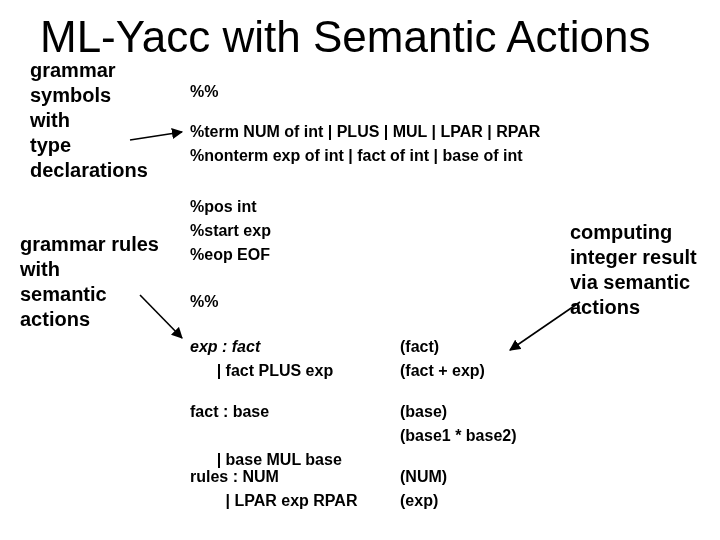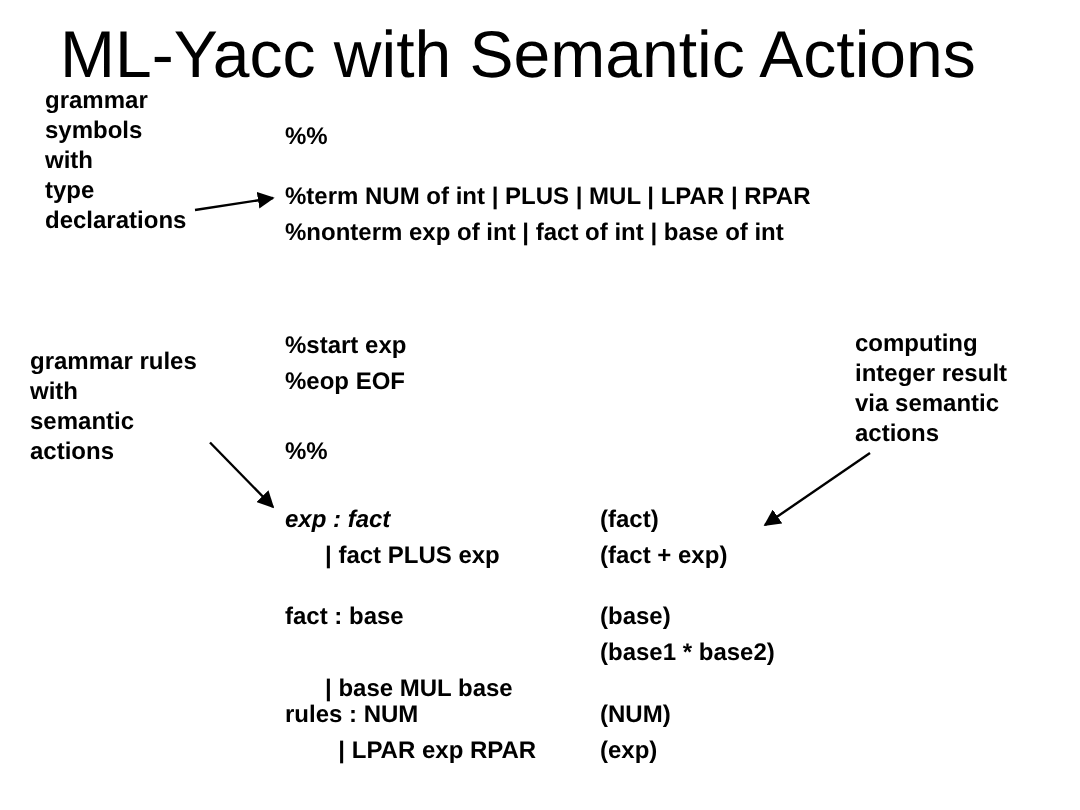--- a/index.html
+++ b/index.html
@@ -20,21 +20,21 @@
   .title {
     position: absolute;
     top: 12px;
     left: 40px;
     right: 20px;
     font-size: 44px;
     font-weight: 400;
   }
   .ann {
     position: absolute;
-    font-size: 16px;
+    font-size: 20px;
     font-weight: 700;
     line-height: 1.25;
     white-space: pre;
   }
   .code {
     position: absolute;
     font-size: 16px;
     font-weight: 700;
     font-family: Arial, Helvetica, sans-serif;
     white-space: pre;
@@ -67,20 +67,21 @@
 actions</div>
   <div class="ann" style="top:220px; left:570px;">computing
 integer result
 via semantic
 actions</div>
 
   <div class="code" style="top:80px; left:190px;">%%</div>
   <div class="code" style="top:120px; left:190px;">%term NUM of int | PLUS | MUL | LPAR | RPAR</div>
   <div class="code" style="top:144px; left:190px;">%nonterm exp of int | fact of int | base of int</div>
 
+  <div class="code" style="top:195px; left:190px;">%pos int</div>
   <div class="code" style="top:219px; left:190px;">%start exp</div>
   <div class="code" style="top:243px; left:190px;">%eop EOF</div>
 
   <div class="code" style="top:290px; left:190px;">%%</div>
 
   <div class="code" style="top:335px; left:190px;font-style:italic;">exp : fact</div>
   <div class="code" style="top:359px; left:190px;">      | fact PLUS exp</div>
 
   <div class="code" style="top:400px; left:190px;">fact : base</div>
   <div class="code" style="top:424px; left:190px;margin-top:24px;">      | base MUL base</div>

